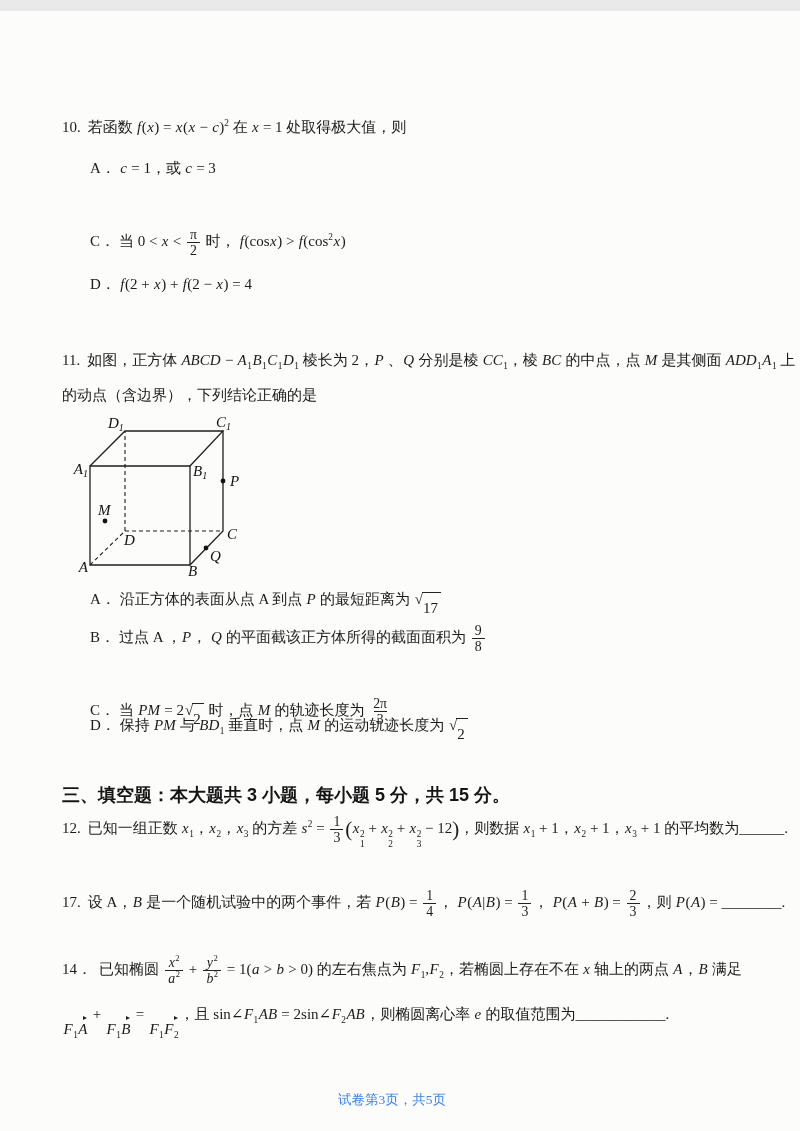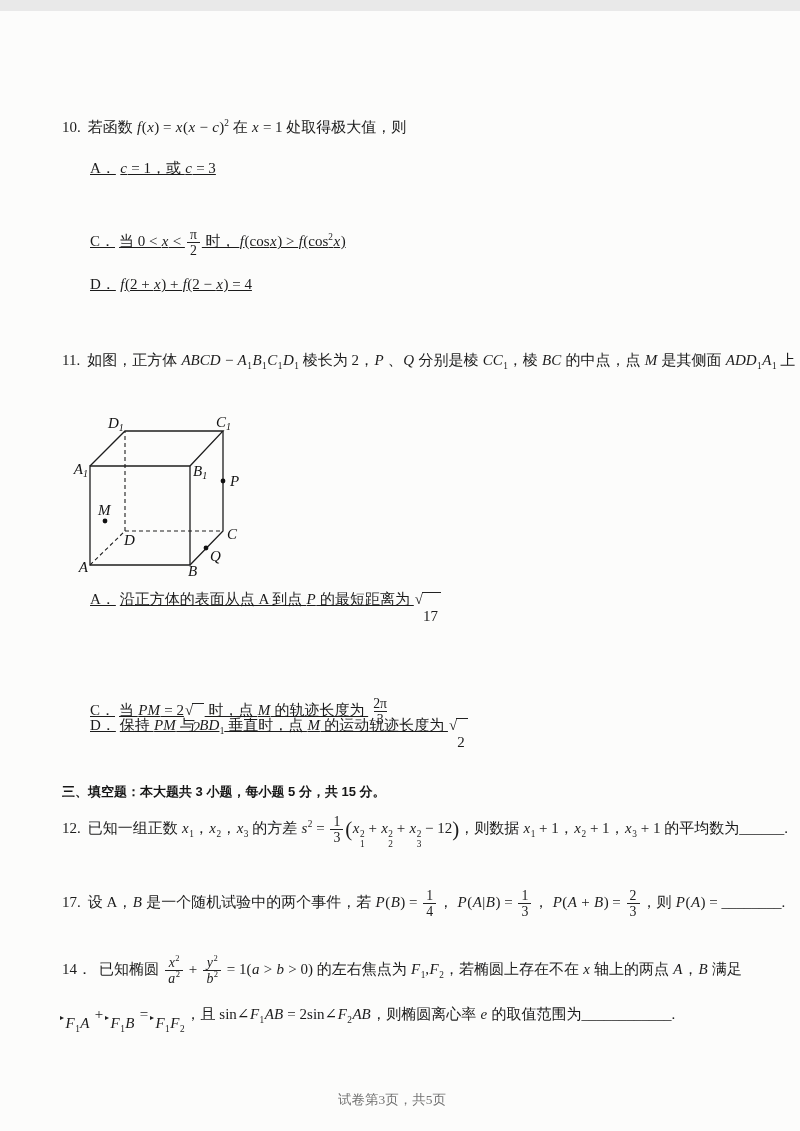--- a/index.html
+++ b/index.html
@@ -7,44 +7,44 @@
     position:relative;
     width:800px;height:1131px;
     margin:11px auto;
     background:#fcfcfb;
     font-family:"Liberation Serif","DejaVu Serif",serif;
     font-size:15px;
     color:#1b1b1b;
     overflow:hidden;
   }
   .qline{position:absolute;left:62px;white-space:nowrap;line-height:1.35;}
-  .opt{position:absolute;left:90px;white-space:nowrap;line-height:1.3;text-decoration:underline;}
+  .opt{position:absolute;left:90px;white-space:nowrap;line-height:1.3;}
   .qnum{margin-right:7px;}
   .olabel{margin-right:4px;}
   .sec-title{
     position:absolute;left:62px;white-space:nowrap;
     font-family:"Liberation Sans","DejaVu Sans",sans-serif;
-    font-weight:700;font-size:13px;color:#151515;
+    font-weight:700;font-size:18px;color:#151515;
   }
-  .footer{position:absolute;left:0;right:16px;text-align:center;font-size:13.5px;color:#737373;}
+  .footer{position:absolute;left:0;right:16px;text-align:center;font-size:13.5px;color:#3b82f6;}
 
   
   .mi{font-style:italic;padding:0 0.5px;}
   sup.msup,sub.msub{font-size:0.62em;line-height:0;}
   .frac{
     display:inline-flex;flex-direction:column;align-items:center;
     vertical-align:middle;line-height:1.1;font-size:0.92em;
     padding:0 2px;text-align:center;
   }
   .frac .num{padding:0 3px;}
   .frac .den{border-top:1px solid #222;padding:0 3px;}
   .sqrt{display:inline-flex;align-items:flex-start;line-height:1.05;margin:0 1px;}
   .sqrt .rsign{line-height:1.05;}
-  .sqrt .rbody{border-top:1.2px solid #222;padding:16px 3px 0 1px;margin-left:-1px;}
-  .vec{display:inline-flex;align-items:flex-start;vertical-align:-0.1em;line-height:1.1;margin:0 1px;}
+  .sqrt .rbody{border-top:1.2px solid #222;padding:8px 3px 0 1px;margin-left:-1px;}
+  .vec{display:inline-flex;flex-direction:column;align-items:flex-end;vertical-align:-0.1em;line-height:1.1;margin:0 1px;}
   .vec .varr{position:relative;height:6px;margin:0 1px 0 1px;}
   .vec .varr::before{content:'';position:absolute;left:1px;right:3px;top:3px;border-top:1px solid #222;}
   .vec .varr::after{content:'';position:absolute;right:0;top:1px;width:0;height:0;
     border-left:4px solid #222;border-top:2.5px solid transparent;border-bottom:2.5px solid transparent;}
   .ss{display:inline-flex;flex-direction:column;align-items:flex-start;
     font-size:0.62em;line-height:1.05;vertical-align:-0.45em;}
   .bp{font-size:1.4em;line-height:0.7;vertical-align:middle;}
 
   
   .fig{position:absolute;left:58px;top:402px;}
@@ -68,20 +68,23 @@
           <span class="den">2</span>
         </span> 时， <span class="mi">f</span>(cos<span class="mi">x</span>) &gt; <span class="mi">f</span>(cos<sup class="msup">2</sup><span class="mi">x</span>)</span>
   </div>
   <div class="opt" style="top:264px">
     <span class="olabel">D．</span><span><span class="mi">f</span>(2 + <span class="mi">x</span>) + <span class="mi">f</span>(2 − <span class="mi">x</span>) = 4</span>
   </div>
 
   <div class="qline" style="top:339px">
     <span class="qnum">11.</span><span>如图，正方体 <span class="mi">ABCD</span> − <span class="mi">A</span><sub class="msub">1</sub><span class="mi">B</span><sub class="msub">1</sub><span class="mi">C</span><sub class="msub">1</sub><span class="mi">D</span><sub class="msub">1</sub> 棱长为 2，<span class="mi">P</span> 、<span class="mi">Q</span> 分别是棱 <span class="mi">CC</span><sub class="msub">1</sub>，棱 <span class="mi">BC</span> 的中点，点 <span class="mi">M</span> 是其侧面 <span class="mi">ADD</span><sub class="msub">1</sub><span class="mi">A</span><sub class="msub">1</sub> 上</span>
   </div>
+  <div class="qline" style="top:374px">
+    <span>的动点（含边界），下列结论正确的是</span>
+  </div>
 
   <svg class="fig" width="270" height="178" viewBox="0 0 270 178">
     <g stroke="#1e1e1e" stroke-width="1.3" fill="none">
       <path d="M32 152 L132 152 L132 53 L32 53 Z"></path>
       <path d="M32 53 L67 18 L165 18 L132 53"></path>
       <path d="M165 18 L165 118 L132 152"></path>
     </g>
     <g stroke="#1e1e1e" stroke-width="1.1" fill="none" stroke-dasharray="4 3">
       <path d="M32 152 L67 118"></path>
       <path d="M67 118 L165 118"></path>
@@ -102,20 +105,26 @@
     <text class="vl" x="169" y="126"><tspan>C</tspan></text>
     <text class="vl" x="152" y="148"><tspan>Q</tspan></text>
     <text class="vl" x="30" y="159" text-anchor="end"><tspan>A</tspan></text>
     <text class="vl" x="130" y="163"><tspan>B</tspan></text>
   </svg>
 
   <div class="opt" style="top:579px">
     <span class="olabel">A．</span><span>沿正方体的表面从点 A 到点 <span class="mi">P</span> 的最短距离为 <span class="sqrt">
           <span class="rsign">√</span>
           <span class="rbody">17</span>
+        </span></span>
+  </div>
+  <div class="opt" style="top:612px">
+    <span class="olabel">B．</span><span>过点 A ，<span class="mi">P</span>， <span class="mi">Q</span> 的平面截该正方体所得的截面面积为 <span class="frac">
+          <span class="num">9</span>
+          <span class="den">8</span>
         </span></span>
   </div>
   <div class="opt" style="top:685px">
     <span class="olabel">C．</span><span>当 <span class="mi">PM</span> = 2<span class="sqrt">
           <span class="rsign">√</span>
           <span class="rbody">2</span>
         </span> 时，点 <span class="mi">M</span> 的轨迹长度为 <span class="frac">
           <span class="num">2π</span>
           <span class="den">3</span>
         </span></span>

